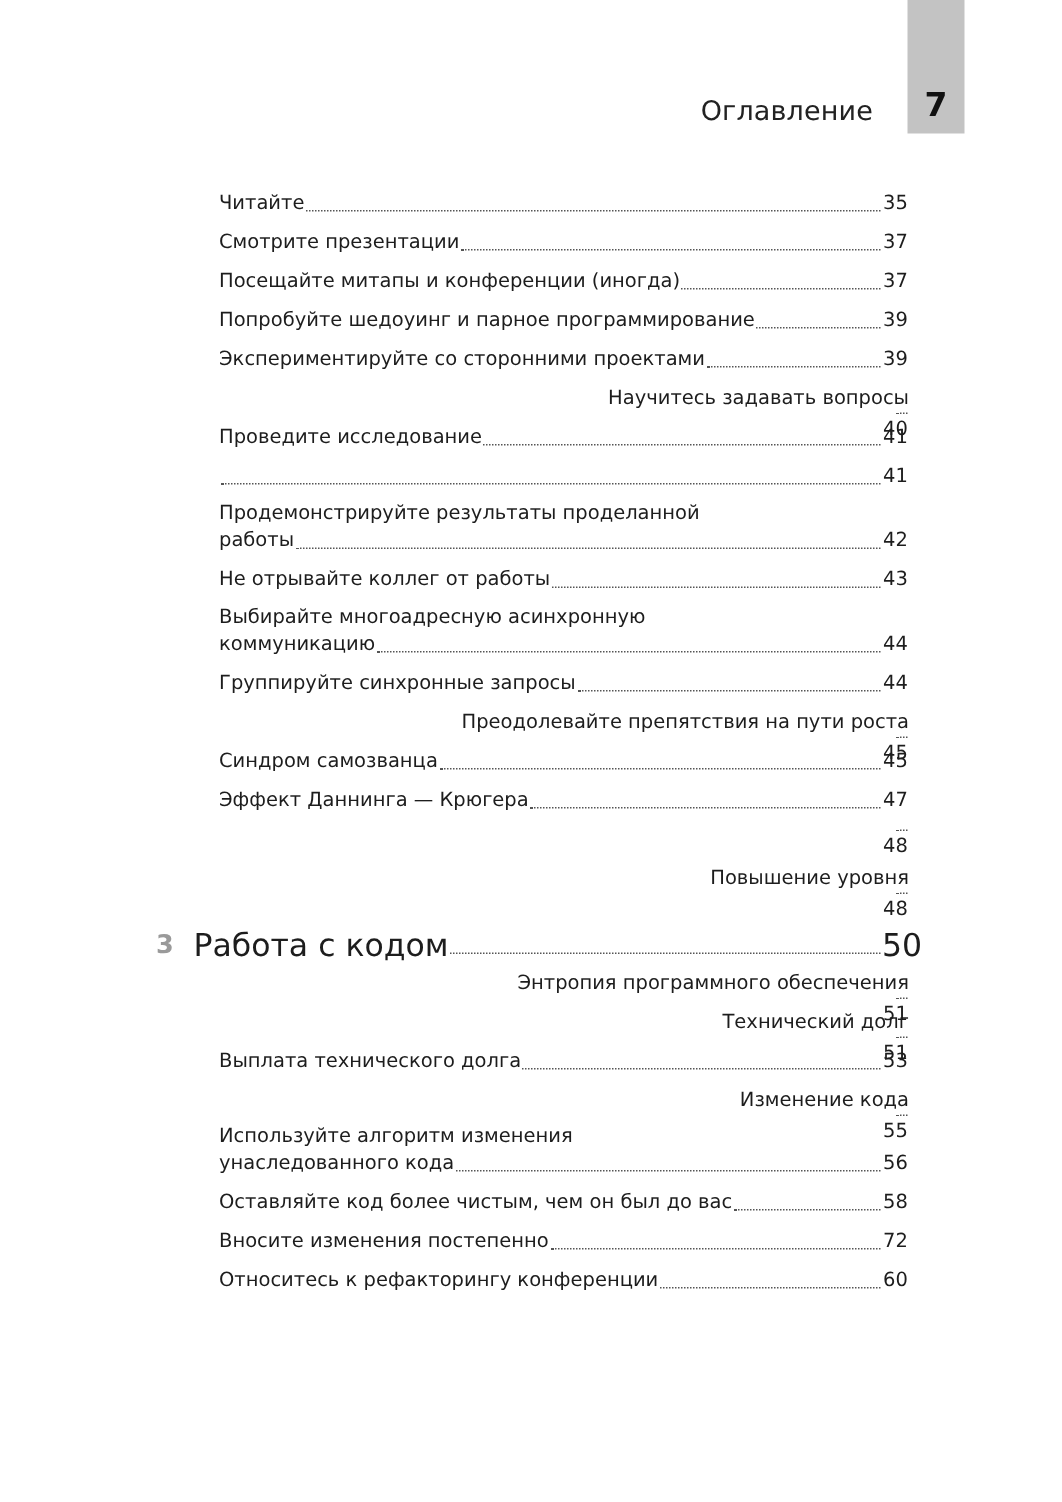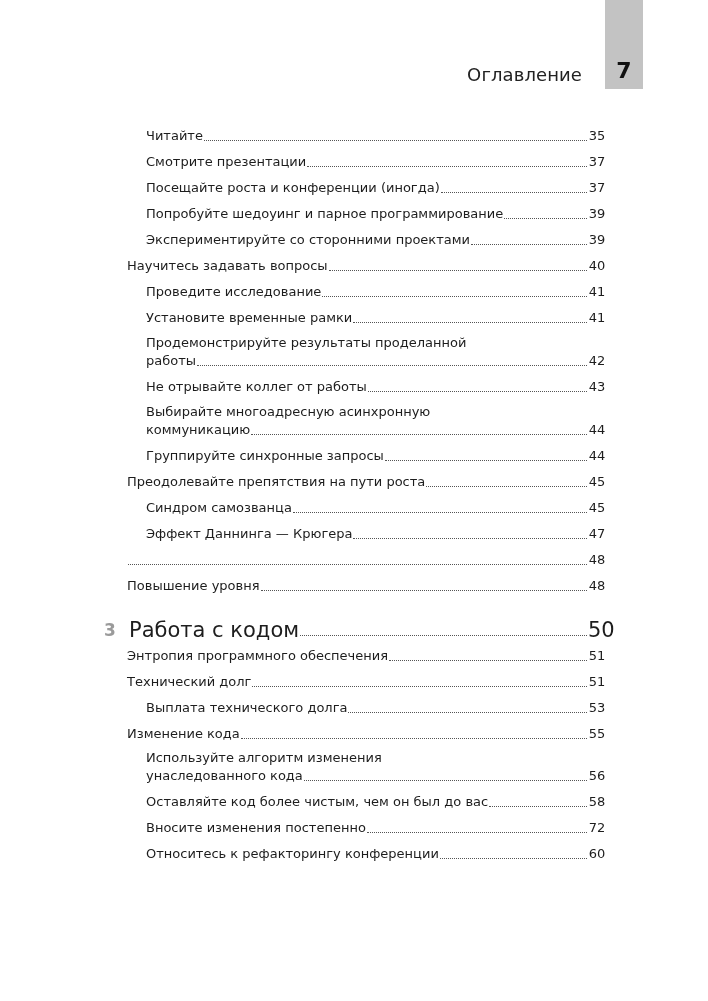--- a/index.html
+++ b/index.html
@@ -17,21 +17,21 @@
   }
   .running-head {
     position: absolute; right: 126px; top: 64px; font-size: 18px; color: #222;
     letter-spacing: 0.1px;
   }
   .toc { position: absolute; left: 0; top: 0; width: 708px; }
   .entry {
     position: absolute; display: flex; align-items: flex-end; font-size: 13px; line-height: 16px;
     right: 102px; color: #1d1d1d;
   }
-  .entry.l1 { left: 127px; }
+  .entry.l1 { left: 146px; flex-direction: column; }
   .entry.l2 { left: 146px; }
   .entry .title { white-space: nowrap; flex: 0 0 auto; }
   .entry .dots {
     flex: 1 1 auto; margin: 0 1px 3px 1px; height: 1px;
     border-bottom: 1.5px dotted #555; min-width: 8px;
   }
   .entry .pg { flex: 0 0 auto; width: 18px; text-align: center; }
   .entry.chapter { font-size: 21px; line-height: 18px; left: 129px; }
   .chapter-num {
     position: absolute; left: 104px; font-size: 17px; font-weight: bold; color: #9a9a9a;
@@ -50,21 +50,21 @@
     <span class="title">Читайте</span>
     <span class="dots"></span>
     <span class="pg">35</span>
   </div>
   <div class="entry l2" style="top:154px">
     <span class="title">Смотрите презентации</span>
     <span class="dots"></span>
     <span class="pg">37</span>
   </div>
   <div class="entry l2" style="top:180px">
-    <span class="title">Посещайте роста и конференции (иногда)</span>
+    <span class="title">Посещайте митапы и конференции (иногда)</span>
     <span class="dots"></span>
     <span class="pg">37</span>
   </div>
   <div class="entry l2" style="top:206px">
     <span class="title">Попробуйте шедоуинг и парное программирование</span>
     <span class="dots"></span>
     <span class="pg">39</span>
   </div>
   <div class="entry l2" style="top:232px">
     <span class="title">Экспериментируйте со сторонними проектами</span>
@@ -75,21 +75,20 @@
     <span class="title">Научитесь задавать вопросы</span>
     <span class="dots"></span>
     <span class="pg">40</span>
   </div>
   <div class="entry l2" style="top:284px">
     <span class="title">Проведите исследование</span>
     <span class="dots"></span>
     <span class="pg">41</span>
   </div>
   <div class="entry l2" style="top:310px">
-    <span class="title">Установите временные рамки</span>
     <span class="dots"></span>
     <span class="pg">41</span>
   </div>
 
   <div class="entry l2" style="top:335px">
     <span class="title">Продемонстрируйте результаты проделанной</span>
   </div>
   <div class="entry l2" style="top:353px">
     <span class="title">работы</span>
     <span class="dots"></span>

